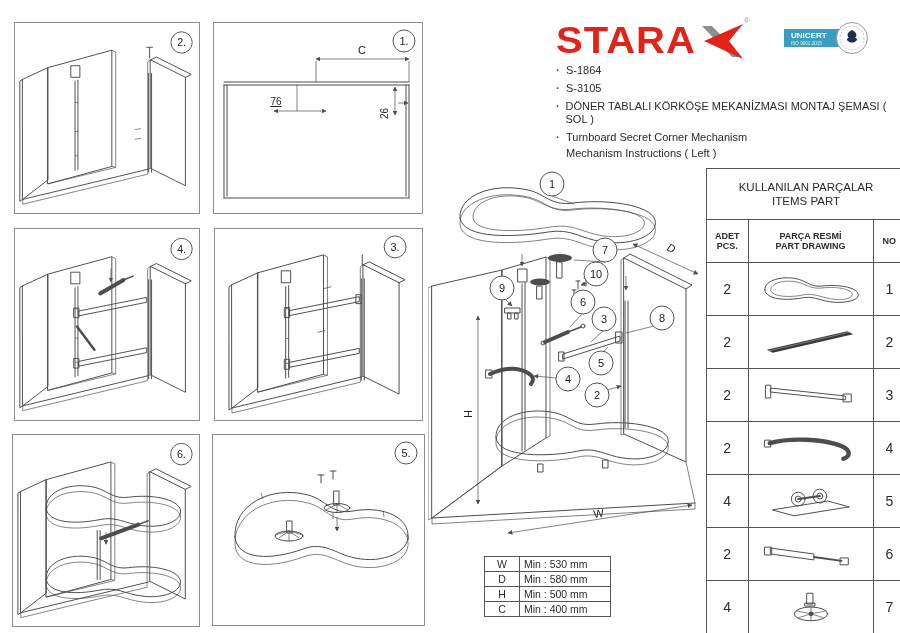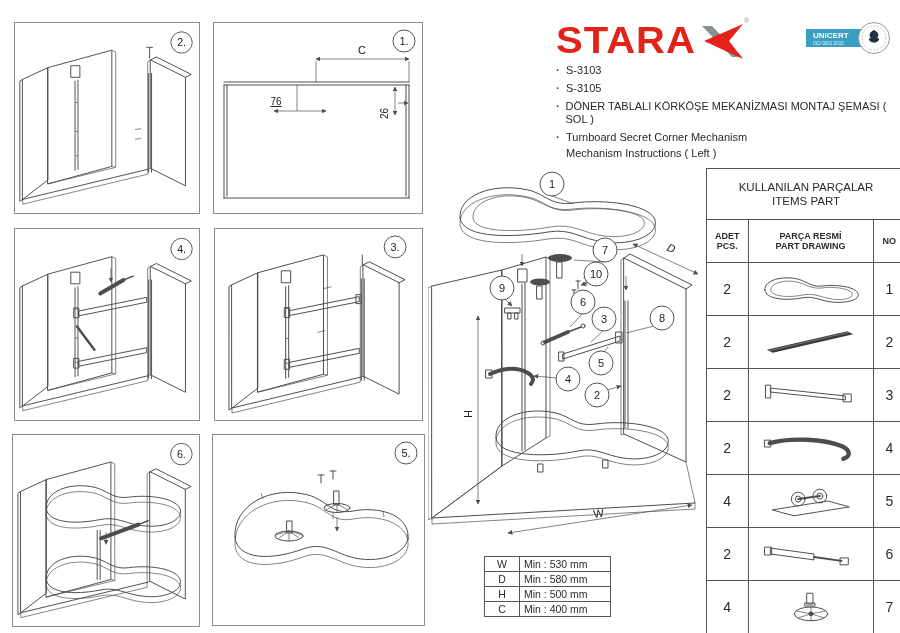--- a/index.html
+++ b/index.html
@@ -12,21 +12,21 @@
   .kf{fill:#4d4d4d;stroke:none}
   .dk{fill:#3a3a3a;stroke:none}
   .cir{fill:#fff;stroke:#555;stroke-width:1}
   .ctx{fill:#222;font-size:11px;font-family:"Liberation Sans",sans-serif}
   .stx{fill:#222;font-size:10px;font-family:"Liberation Sans",sans-serif}
   
   .logo{position:absolute;left:556px;top:14px;width:250px;height:46px;display:flex;align-items:flex-end}
   .logo .word{font-size:40px;font-weight:bold;color:#E2231A;letter-spacing:1px;line-height:40px;
               transform:scaleY(.92);font-family:"Liberation Sans",sans-serif}
   .logo .reg{font-size:8px;color:#9aa0a6;align-self:flex-start;margin-top:2px}
-  .badge{position:absolute;left:806px;top:20px;width:88px;height:38px}
+  .badge{position:absolute;left:784px;top:20px;width:88px;height:38px}
   .blist{position:absolute;left:556px;top:64px;width:344px;font-size:11px;color:#2a2a2a}
   .bl{display:flex;align-items:flex-start;margin-bottom:5px;line-height:13px}
   .bl .bdot{width:10px;color:#444;font-weight:bold}
   .bl.noBullet{padding-left:10px;margin-top:-2px}
   
   .parts{position:absolute;left:706px;top:168px;border-collapse:collapse;table-layout:fixed;
          background:#fff;font-size:10px}
   .parts th,.parts td{border:1px solid #555;text-align:center;vertical-align:middle;padding:8px}
   .parts .tl{font-size:11.5px;font-weight:normal;line-height:14px;height:34px}
   .parts .h2{height:26px;font-size:9px;line-height:10px;font-weight:bold}
@@ -223,21 +223,21 @@
       <text x="7" y="25" fill="#dff0f7" font-size="4.6" font-family="Liberation Sans, sans-serif">ISO 9001:2015</text>
       <circle cx="68" cy="18" r="15.5" fill="#fff" stroke="#9a9a9a"></circle>
       <circle cx="68" cy="18" r="12" fill="none" stroke="#c5c5c5" stroke-dasharray="2 1.5"></circle>
       <path d="M68,10 c-4,2 -6,5 -3,8 c-2,0 -3,2 -1,3 c2,2 6,2 8,0 c2,-1 1,-3 -1,-3 c3,-3 1,-6 -3,-8 Z" fill="#223048"></path>
     </svg>
   </div>
 
   <div class="blist">
     <div class="bl">
       <span class="bdot">·</span>
-      <span>S-3103</span>
+      <span>S-1864</span>
     </div>
     <div class="bl">
       <span class="bdot">·</span>
       <span>S-3105</span>
     </div>
     <div class="bl">
       <span class="bdot">·</span>
       <span>DÖNER TABLALI KÖRKÖŞE MEKANİZMASI MONTAJ ŞEMASI ( SOL )</span>
     </div>
     <div class="bl">

